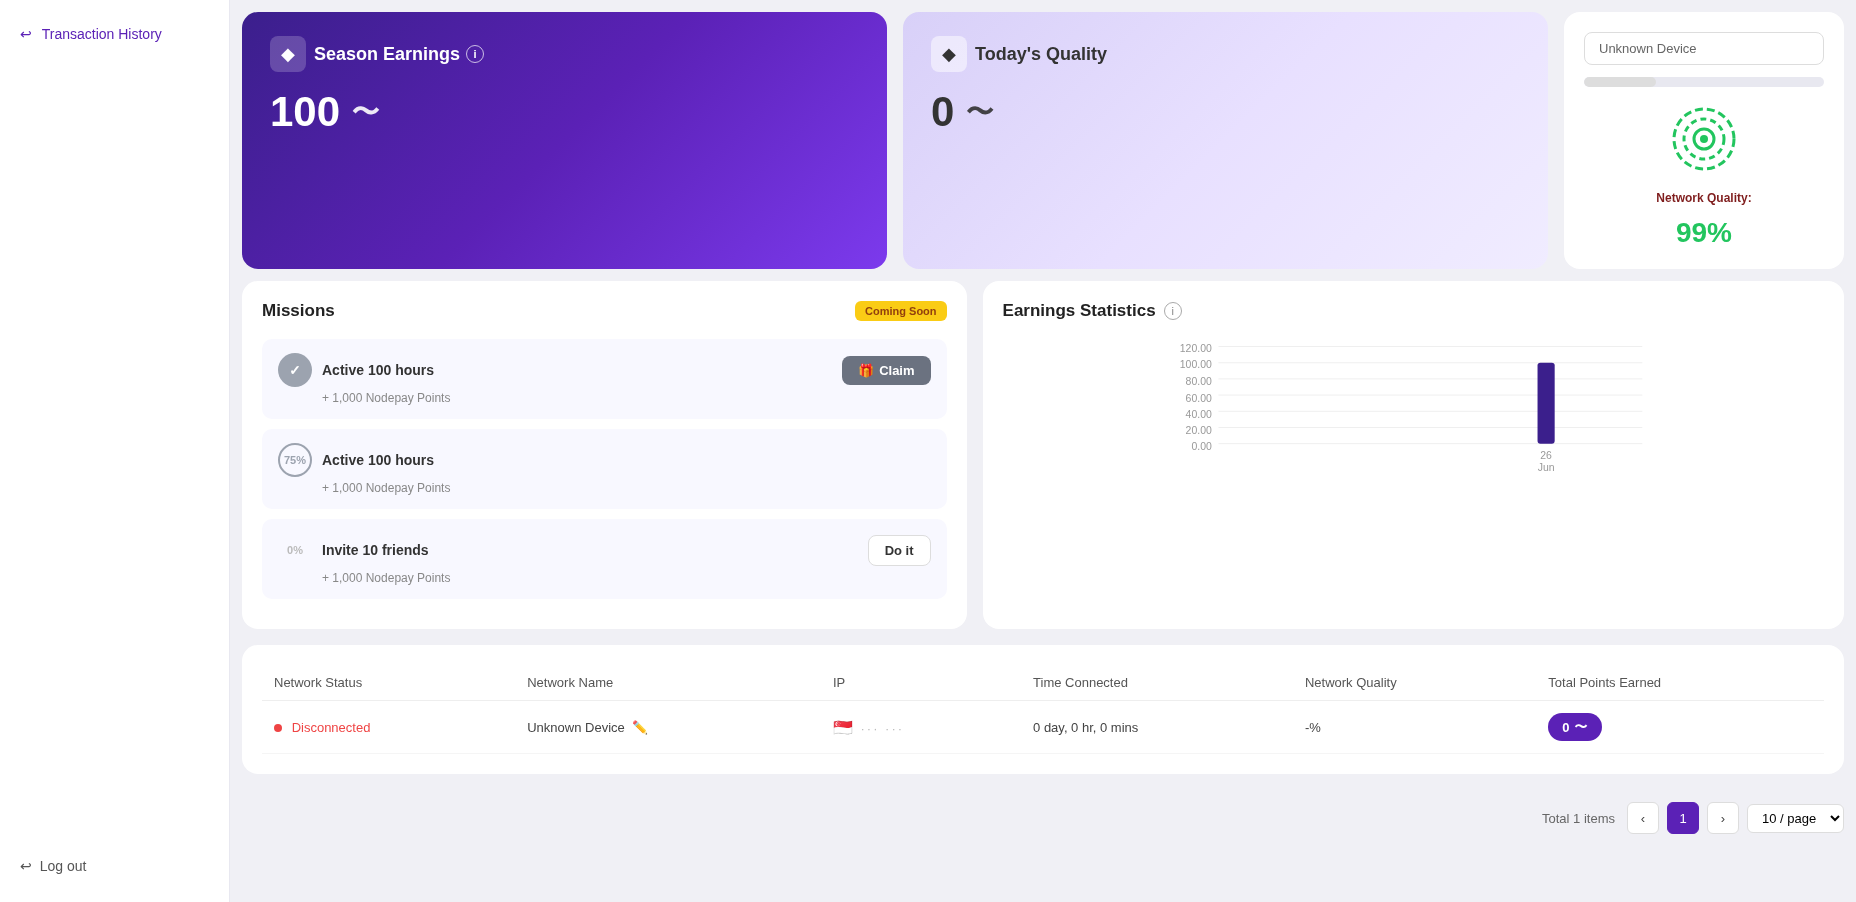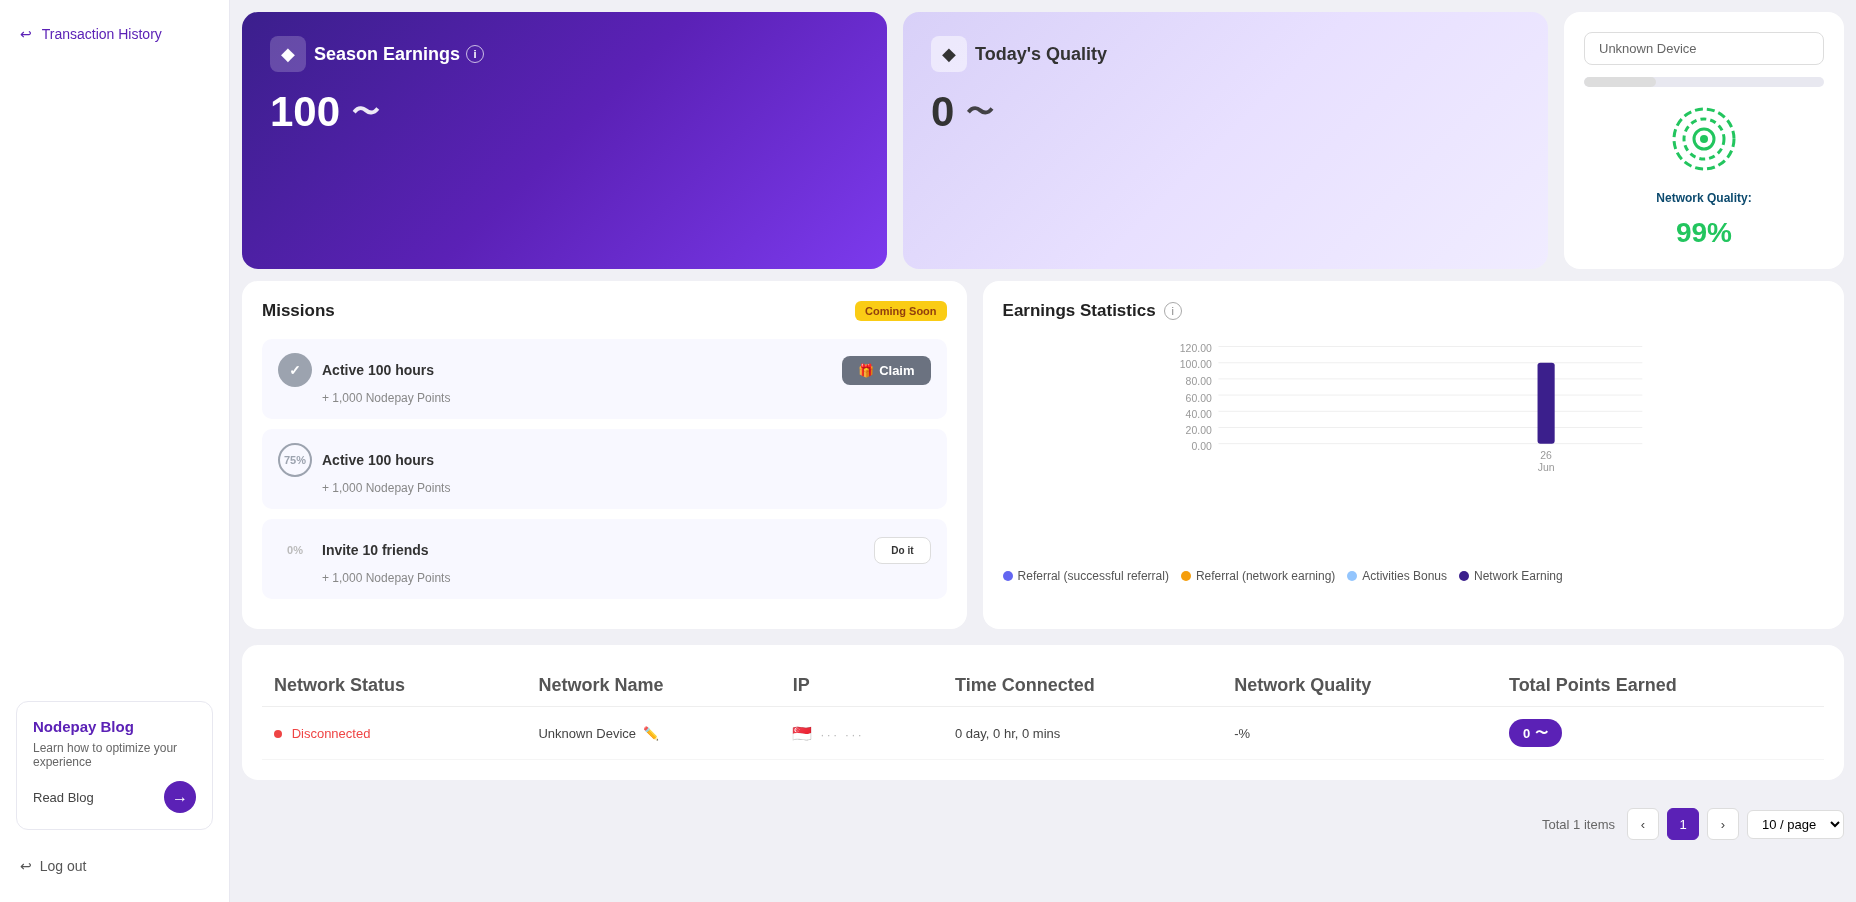--- a/index.html
+++ b/index.html
@@ -38,21 +38,21 @@
     .today-icon-box { width: 36px; height: 36px; background: rgba(255,255,255,0.5); border-radius: 8px; display: flex; align-items: center; justify-content: center; font-size: 18px; }
     .today-label { font-size: 18px; font-weight: 600; color: #333; }
     .today-value { font-size: 42px; font-weight: 700; display: flex; align-items: center; gap: 12px; color: #333; }
 
     .network-quality-card { width: 280px; background: #fff; border-radius: 16px; padding: 20px; margin: 12px 12px 12px 8px; display: flex; flex-direction: column; align-items: center; justify-content: center; gap: 12px; }
     .device-input { border: 1.5px solid #ddd; border-radius: 8px; padding: 8px 14px; color: #666; font-size: 13px; width: 100%; background: #fff; }
     .progress-bar-container { width: 100%; height: 10px; background: #e8e8f0; border-radius: 5px; overflow: hidden; }
     .progress-bar-fill { height: 100%; background: #ddd; border-radius: 5px; width: 30%; }
     .nq-icon { position: relative; width: 80px; height: 80px; }
     .nq-icon svg { width: 80px; height: 80px; }
-    .nq-label { font-size: 12px; font-weight: 600; color: #0c4a6e; text-align: center; }
+    .nq-label { font-size: 12px; font-weight: 600; color: #7f1d1d; text-align: center; }
     .nq-value { font-size: 28px; font-weight: 700; color: #22c55e; text-align: center; }
 
     
     .middle-section { display: flex; gap: 16px; padding: 0 12px 16px; }
     
     
     .missions-card { flex: 1; background: #fff; border-radius: 16px; padding: 20px; }
     .missions-header { display: flex; align-items: center; justify-content: space-between; margin-bottom: 18px; }
     .missions-title { font-size: 17px; font-weight: 700; color: #222; }
     .coming-soon-badge { background: #facc15; color: #92400e; font-size: 11px; font-weight: 700; padding: 4px 10px; border-radius: 6px; }
@@ -60,42 +60,42 @@
     .mission-item { background: #f8f8ff; border-radius: 10px; padding: 14px 16px; margin-bottom: 10px; }
     .mission-row { display: flex; align-items: center; justify-content: space-between; }
     .mission-left { display: flex; align-items: center; gap: 10px; }
     .mission-circle { width: 34px; height: 34px; border-radius: 50%; display: flex; align-items: center; justify-content: center; font-size: 14px; font-weight: 700; flex-shrink: 0; }
     .mission-circle.done { background: #9ca3af; color: white; }
     .mission-circle.partial { background: transparent; border: 2.5px solid #9ca3af; color: #9ca3af; font-size: 11px; }
     .mission-circle.zero { background: transparent; color: #bbb; font-size: 11px; font-weight: 600; }
     .mission-name { font-weight: 600; color: #333; font-size: 14px; }
     .mission-points { color: #888; font-size: 12px; margin-top: 4px; margin-left: 44px; }
     .claim-btn { background: #6b7280; color: white; border: none; border-radius: 8px; padding: 7px 16px; font-size: 13px; font-weight: 600; cursor: pointer; display: flex; align-items: center; gap: 5px; }
-    .do-it-btn { background: white; color: #333; border: 1.5px solid #ddd; border-radius: 8px; padding: 7px 16px; font-size: 10px; font-weight: 600; cursor: pointer; }
+    .do-it-btn { background: white; color: #333; border: 1.5px solid #ddd; border-radius: 8px; padding: 7px 16px; font-size: 13px; font-weight: 600; cursor: pointer; }
 
     
     .earnings-stats-card { flex: 1.2; background: #fff; border-radius: 16px; padding: 20px; }
     .stats-header { display: flex; align-items: center; gap: 8px; margin-bottom: 16px; }
     .stats-title { font-size: 17px; font-weight: 700; color: #222; }
     .chart-area { position: relative; height: 220px; margin-top: 9px; }
     .chart-svg { width: 100%; height: 200px; }
     .chart-legend { display: flex; flex-wrap: wrap; gap: 12px; margin-top: 12px; }
     .legend-item { display: flex; align-items: center; gap: 5px; font-size: 12px; color: #555; }
     .legend-dot { width: 10px; height: 10px; border-radius: 50%; flex-shrink: 0; }
 
     
     .networks-section { background: #fff; border-radius: 16px; margin: 0 12px 16px; padding: 20px; }
     .networks-header { display: flex; align-items: center; justify-content: space-between; margin-bottom: 16px; }
     .networks-title { font-size: 17px; font-weight: 700; color: #222; }
     .hide-ip-toggle { display: flex; align-items: center; gap: 8px; font-size: 13px; color: #555; }
     .toggle-switch { width: 38px; height: 20px; background: #ddd; border-radius: 10px; position: relative; cursor: pointer; }
     .toggle-knob { width: 16px; height: 16px; background: white; border-radius: 50%; position: absolute; top: 2px; left: 2px; transition: left 0.2s; box-shadow: 0 1px 3px rgba(0,0,0,0.2); }
 
     .networks-table { width: 100%; border-collapse: collapse; }
-    .networks-table th { text-align: left; padding: 10px 12px; font-size: 18px; font-weight: 700; color: #555; border-bottom: 1px solid #eee; }
+    .networks-table th { text-align: left; padding: 10px 12px; font-size: 13px; font-weight: 400; color: #555; border-bottom: 1px solid #eee; }
     .networks-table td { padding: 12px 12px; font-size: 13px; color: #444; border-bottom: 1px solid #f5f5f5; }
     .status-dot { width: 8px; height: 8px; border-radius: 50%; background: #ef4444; display: inline-block; margin-right: 6px; }
     .disconnected-text { color: #ef4444; font-weight: 500; }
     .edit-icon { cursor: pointer; color: #888; margin-left: 4px; }
     .flag-icon { display: inline-block; font-size: 16px; margin-right: 4px; }
     .ip-masked { color: #bbb; letter-spacing: 2px; }
     .points-badge { background: #5b21b6; color: white; padding: 5px 14px; border-radius: 20px; font-weight: 600; font-size: 13px; display: inline-flex; align-items: center; gap: 5px; }
 
     
     .pagination { display: flex; align-items: center; justify-content: flex-end; gap: 8px; padding: 12px 12px 16px; }
@@ -107,28 +107,20 @@
 </head>
 <body>
 
 <div class="layout">
 
   <div class="sidebar">
     <div class="sidebar-nav">
       <div class="sidebar-item active">
         <span>↩</span>
         <span>Transaction History</span>
-      </div>
-    </div>
-    <div class="sidebar-blog">
-      <div class="sidebar-blog-title">Nodepay Blog</div>
-      <div class="sidebar-blog-desc">Learn how to optimize your experience</div>
-      <div class="sidebar-blog-btn">
-        <span class="blog-read-link">Read Blog</span>
-        <div class="blog-arrow-btn">→</div>
       </div>
     </div>
     <div class="sidebar-logout">
       <span>↩</span>
       <span>Log out</span>
     </div>
   </div>
 
   <div class="main">
 
@@ -243,38 +235,20 @@
             <line x1="45" y1="61" x2="490" y2="61" stroke="#eee" stroke-width="1"></line>
             <line x1="45" y1="78" x2="490" y2="78" stroke="#eee" stroke-width="1"></line>
             <line x1="45" y1="95" x2="490" y2="95" stroke="#eee" stroke-width="1"></line>
             <line x1="45" y1="112" x2="490" y2="112" stroke="#eee" stroke-width="1"></line>
 
             <rect x="380" y="27" width="18" height="85" fill="#3b1f8c" rx="3"></rect>
 
             <text x="389" y="128" font-size="11" fill="#999" text-anchor="middle">26</text>
             <text x="389" y="141" font-size="11" fill="#999" text-anchor="middle">Jun</text>
           </svg>
-        </div>
-        <div class="chart-legend">
-          <div class="legend-item">
-            <div class="legend-dot" style="background:#6366f1;"></div>
-            <span>Referral (successful referral)</span>
-          </div>
-          <div class="legend-item">
-            <div class="legend-dot" style="background:#f59e0b;"></div>
-            <span>Referral (network earning)</span>
-          </div>
-          <div class="legend-item">
-            <div class="legend-dot" style="background:#93c5fd;"></div>
-            <span>Activities Bonus</span>
-          </div>
-          <div class="legend-item">
-            <div class="legend-dot" style="background:#3b1f8c;"></div>
-            <span>Network Earning</span>
-          </div>
         </div>
       </div>
     </div>
 
     <div class="networks-section">
       <table class="networks-table">
         <thead>
           <tr>
             <th>Network Status</th>
             <th>Network Name</th>

